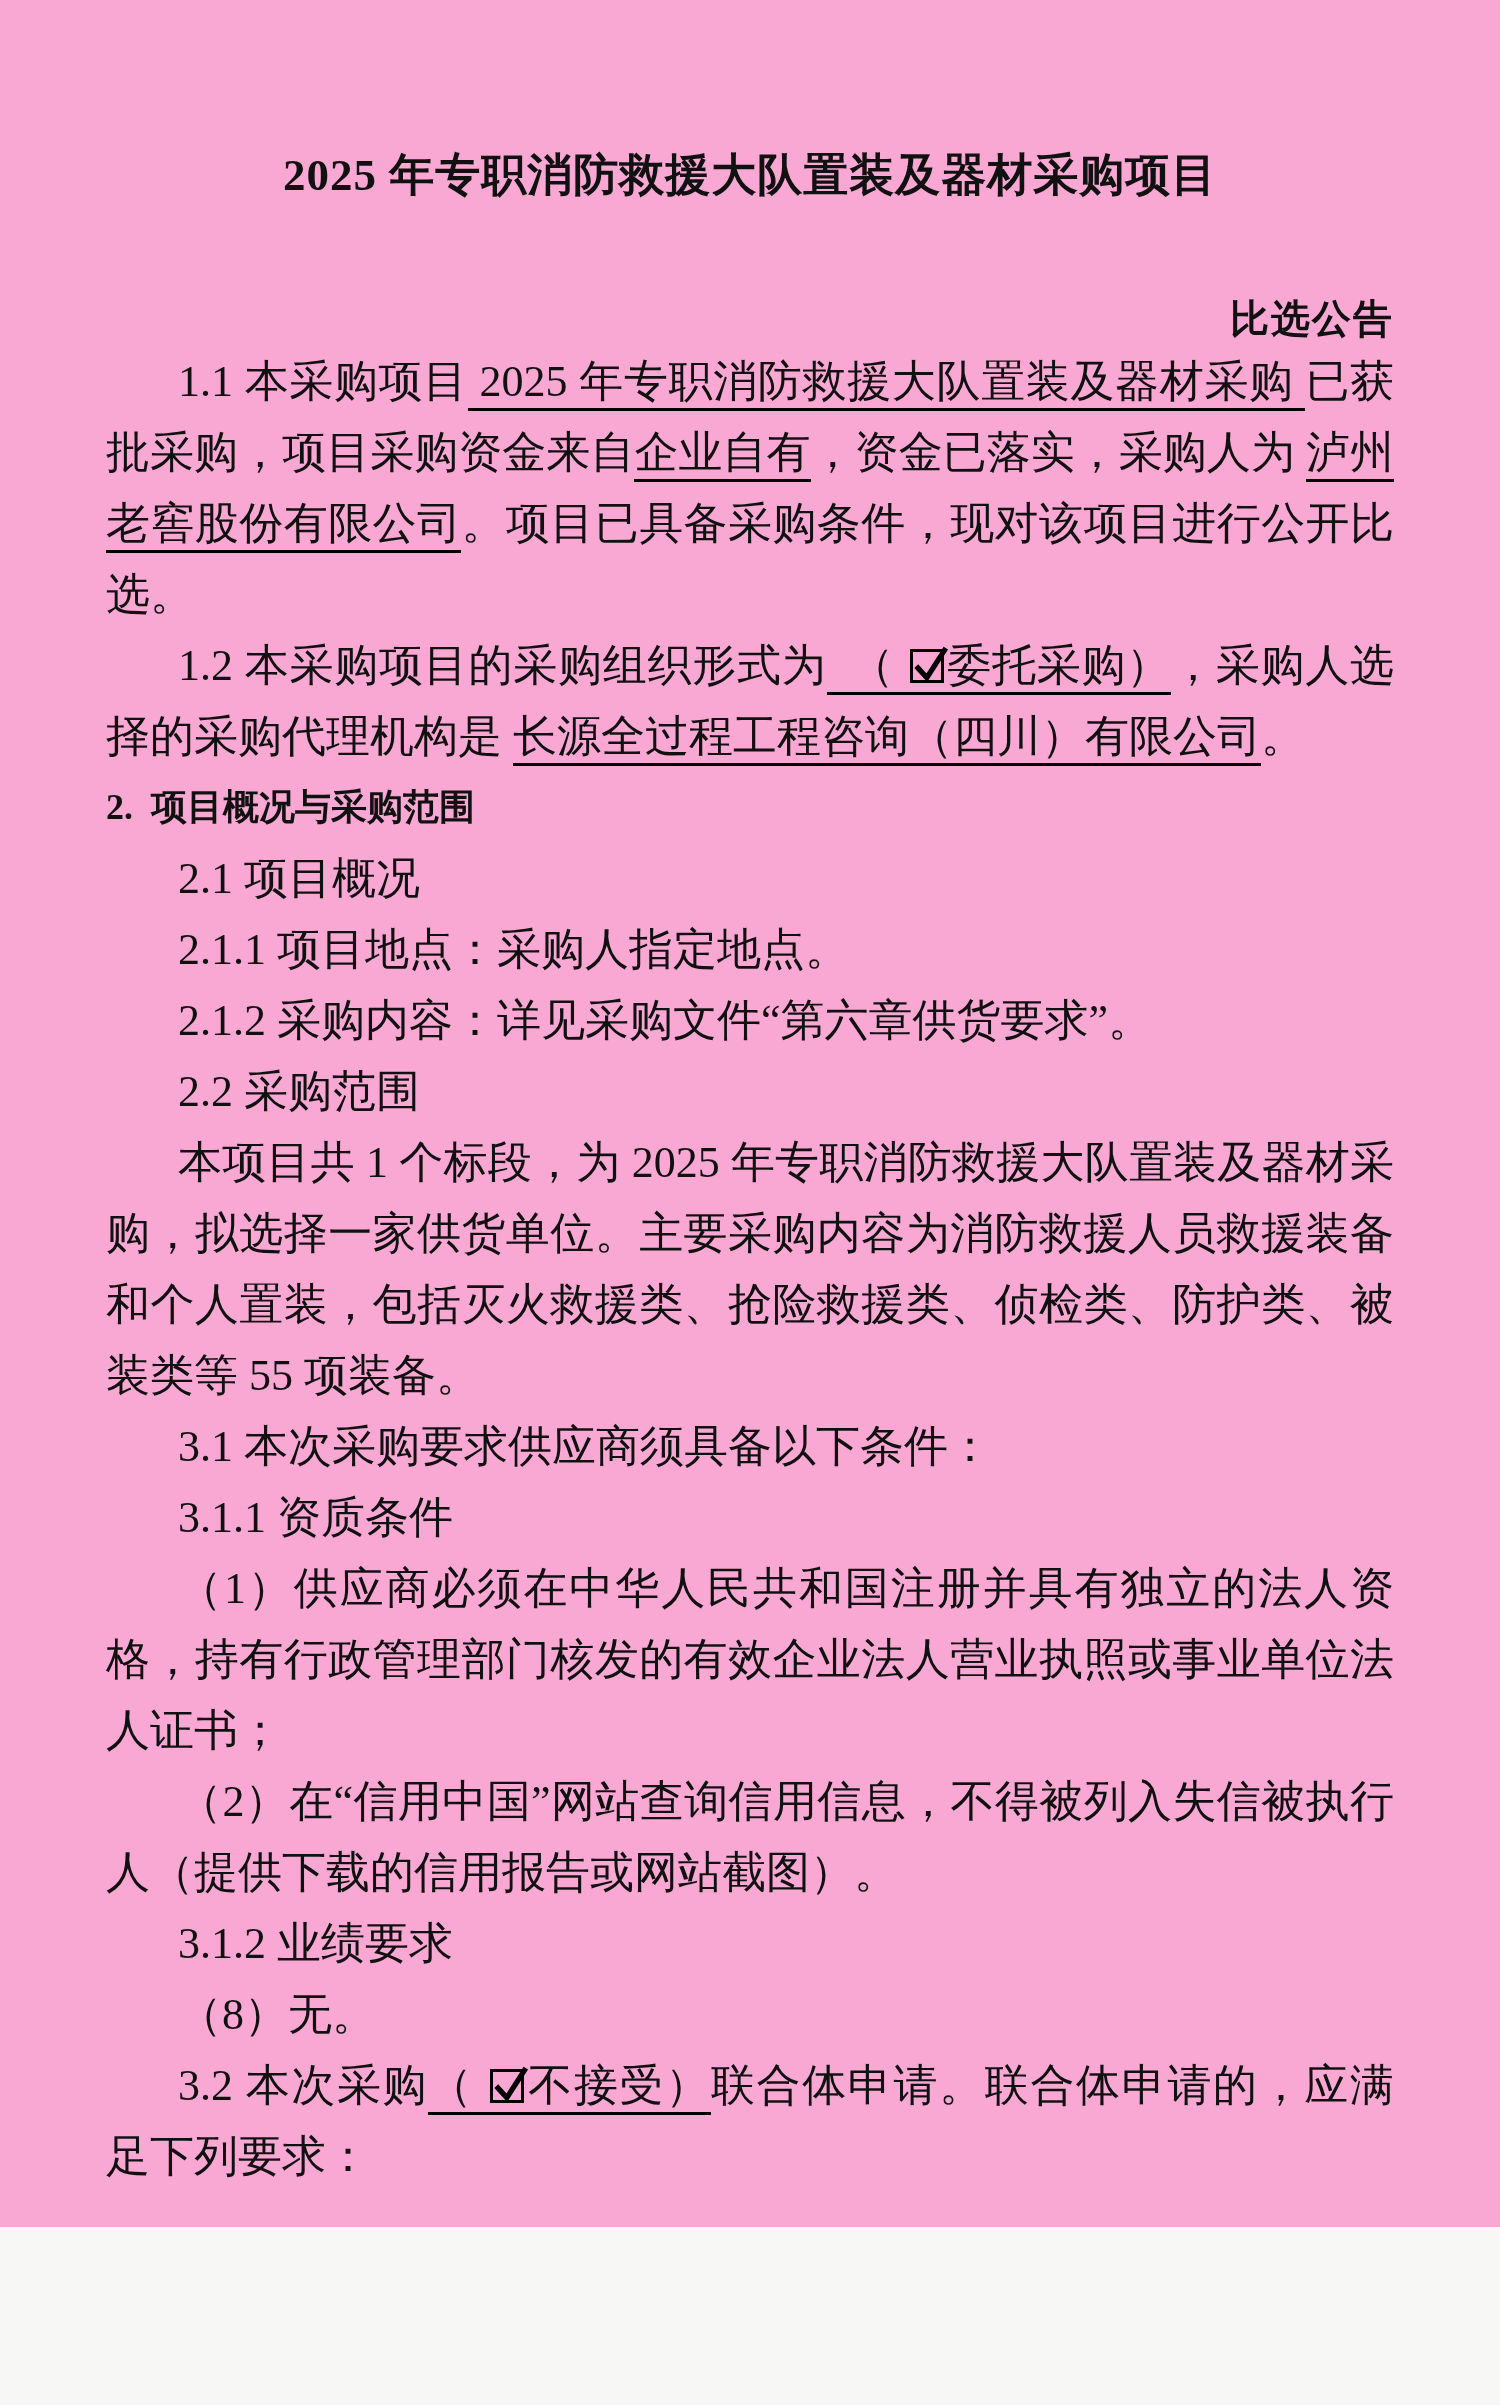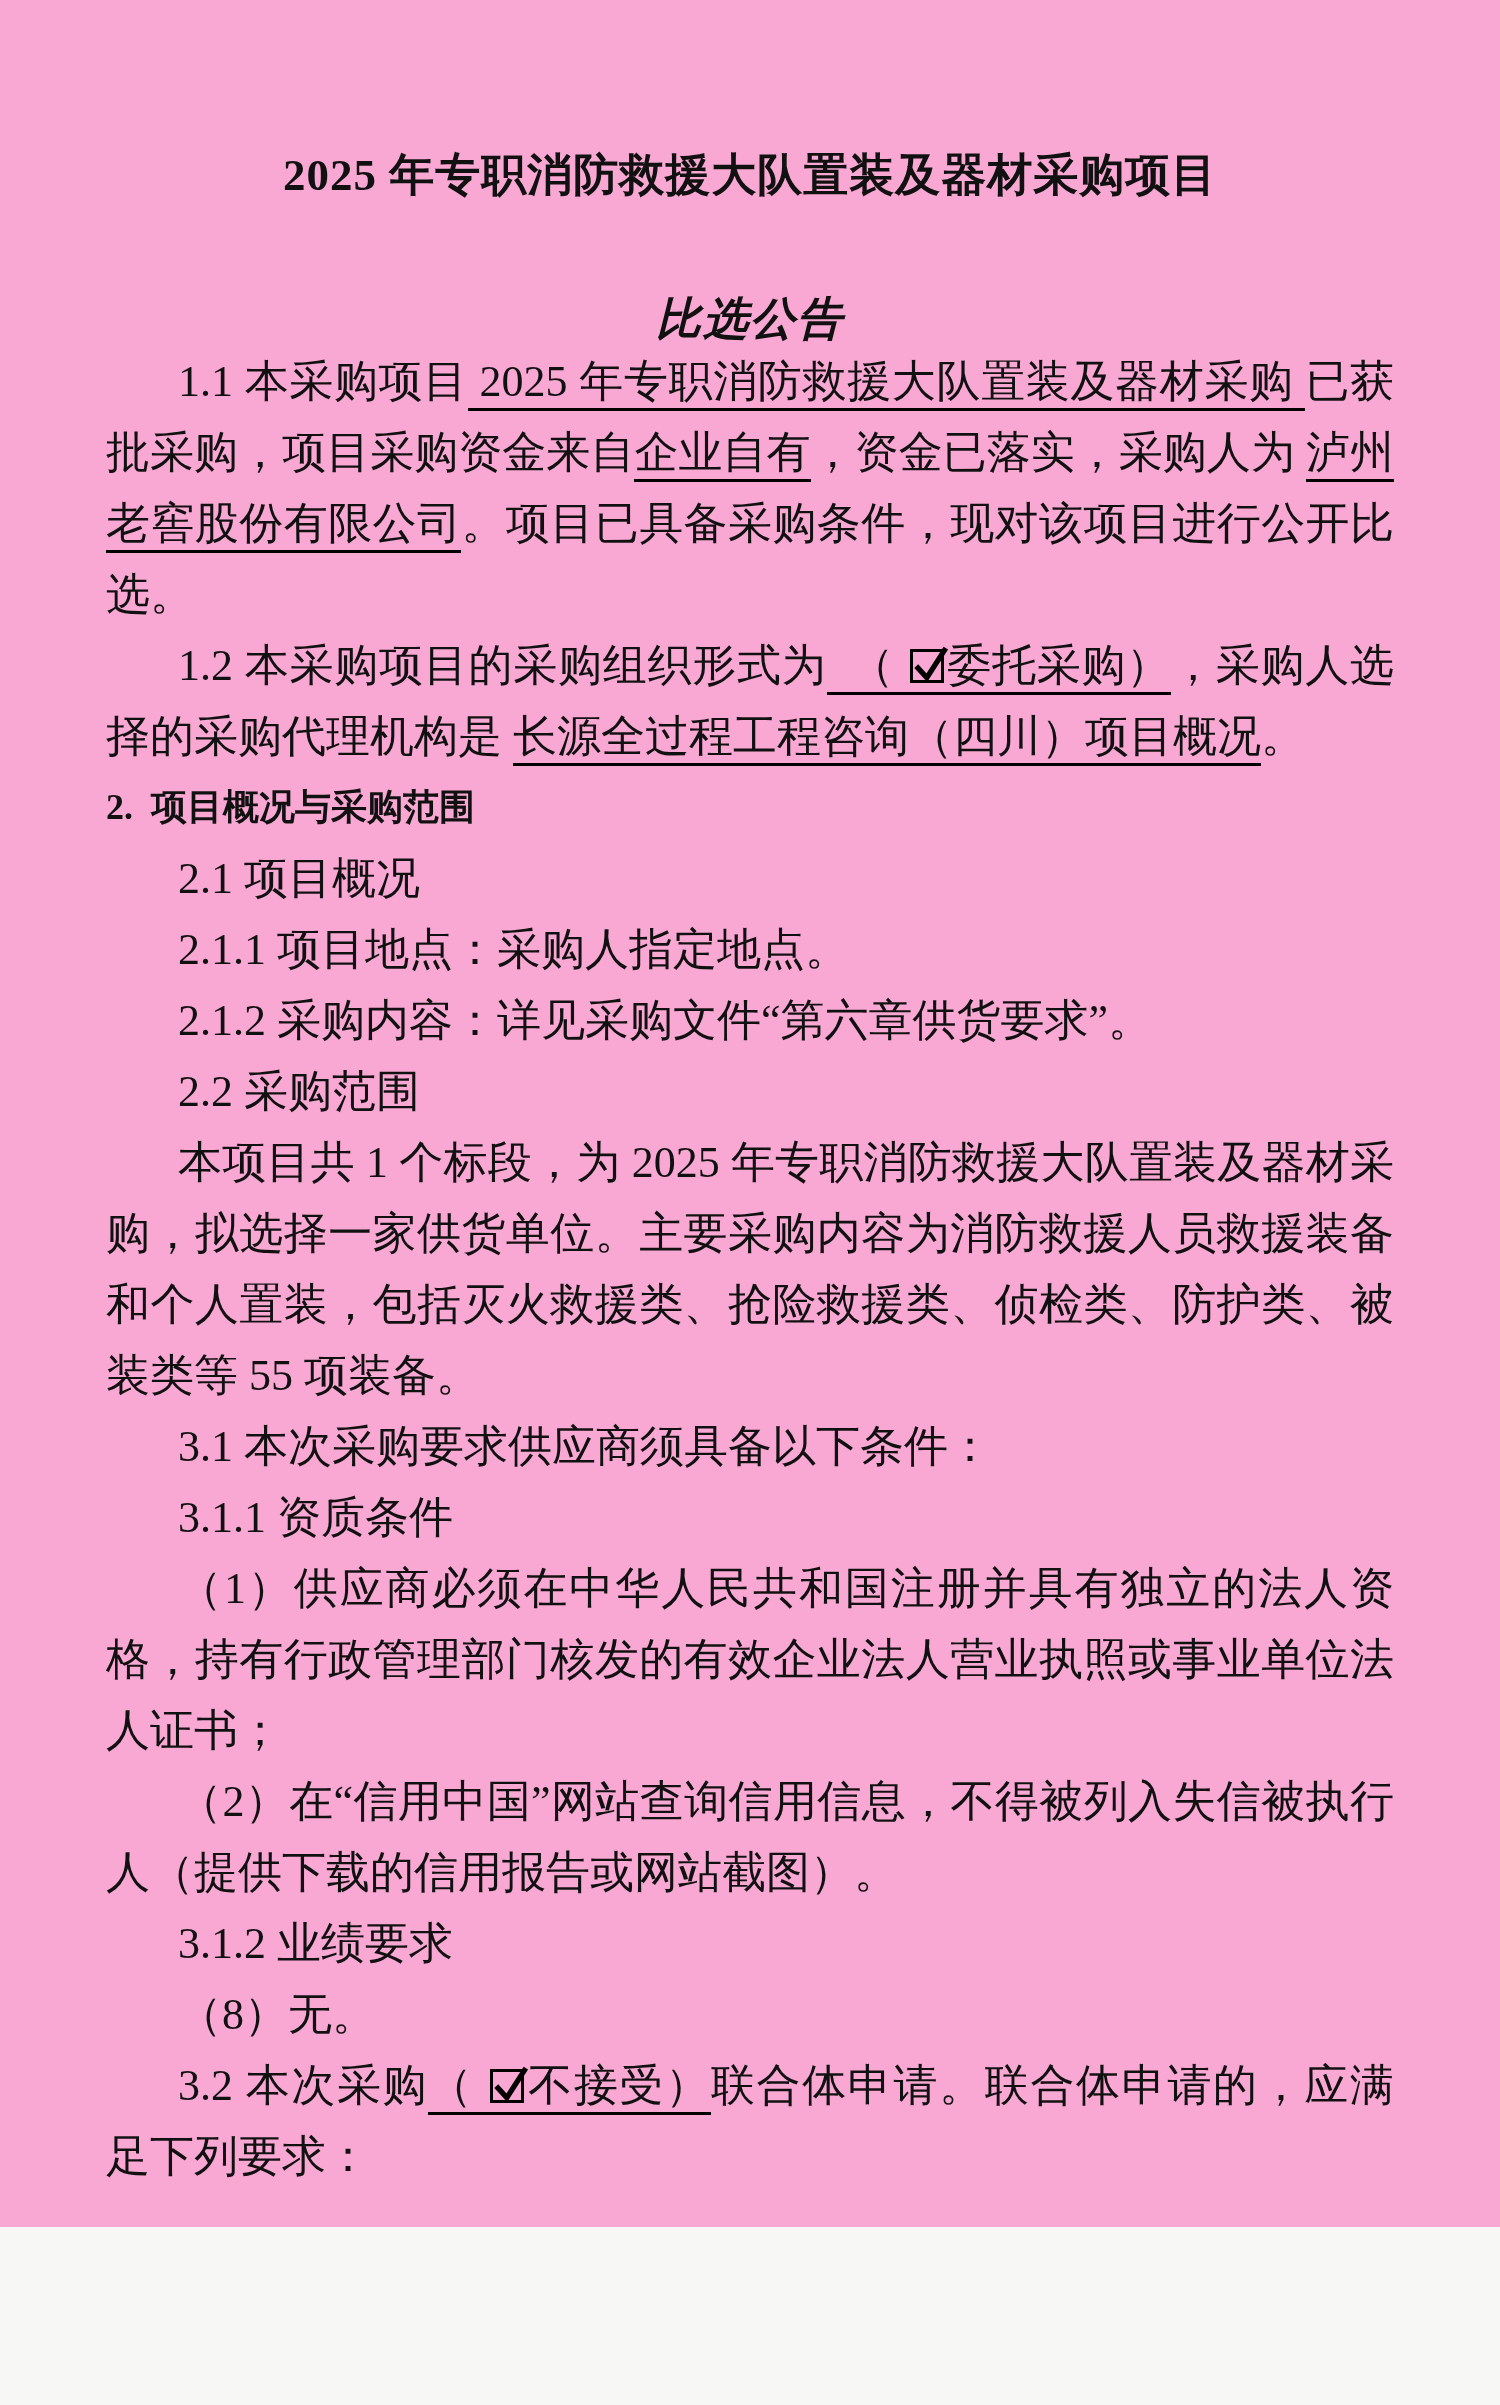--- a/index.html
+++ b/index.html
@@ -20,26 +20,25 @@
   .title{
     margin:0;
     font-size:45px;
     line-height:54px;
     font-weight:bold;
     text-align:center;
     letter-spacing:1px;
   }
   .subtitle{
     margin:90px 0 0 0;
-    font-size:45px;
+    font-size:39px;
     line-height:54px;
     font-weight:bold;
-    text-align:center;
+    text-align:right;
     letter-spacing:2px;
-    font-style:italic;
   }
   .sec-heading{
     margin:0;
     font-size:36px;
     line-height:71px;
     font-weight:bold;
     text-align:left;
   }
   .first-heading{margin-top:84px;}
   .para{
@@ -75,21 +74,21 @@
 <div class="page">
 
   <h1 class="title">2025 年专职消防救援大队置装及器材采购项目</h1>
   <h2 class="subtitle">比选公告</h2>
 
 
   <p class="para"><span>1.1 本采购项目</span><span class="u pre"> 2025 年专职消防救援大队置装及器材采购 </span><span>已获批采购，项目采购资金来自</span><span class="u">企业自有</span><span>，资金已落实，采购人为 </span><span class="u">泸州老窖股份有限公司</span><span>。项目已具备采购条件，现对该项目进行公开比选。</span></p>
 
   <p class="para"><span>1.2 本采购项目的采购组织形式为</span><span class="u"><span class="pre">  （ </span><span class="checkbox"><svg viewBox="0 0 36 36" aria-hidden="true">
             <path d="M5 20 L15 31 L33 3" fill="none" stroke="#000" stroke-width="5"></path>
-          </svg></span><span>委托采购）</span></span><span>，采购人选择的采购代理机构是 </span><span class="u">长源全过程工程咨询（四川）项目概况</span><span>。</span></p>
+          </svg></span><span>委托采购）</span></span><span>，采购人选择的采购代理机构是 </span><span class="u">长源全过程工程咨询（四川）有限公司</span><span>。</span></p>
 
   <h3 class="sec-heading pre">2.  项目概况与采购范围</h3>
 
   <p class="para">2.1 项目概况</p>
   <p class="para">2.1.1 项目地点：采购人指定地点。</p>
   <p class="para">2.1.2 采购内容：详见采购文件“第六章供货要求”。</p>
   <p class="para">2.2 采购范围</p>
   <p class="para">本项目共 1 个标段，为 2025 年专职消防救援大队置装及器材采购，拟选择一家供货单位。主要采购内容为消防救援人员救援装备和个人置装，包括灭火救援类、抢险救援类、侦检类、防护类、被装类等 55 项装备。</p>
 
 

